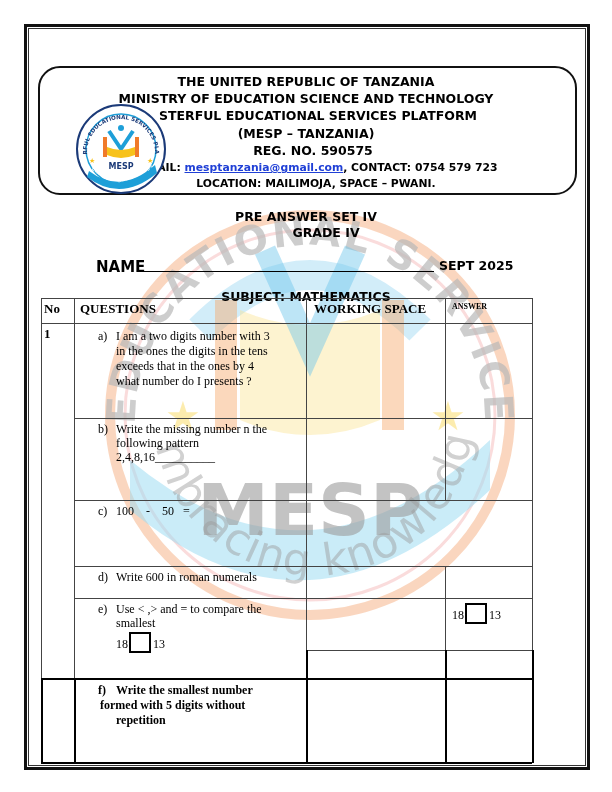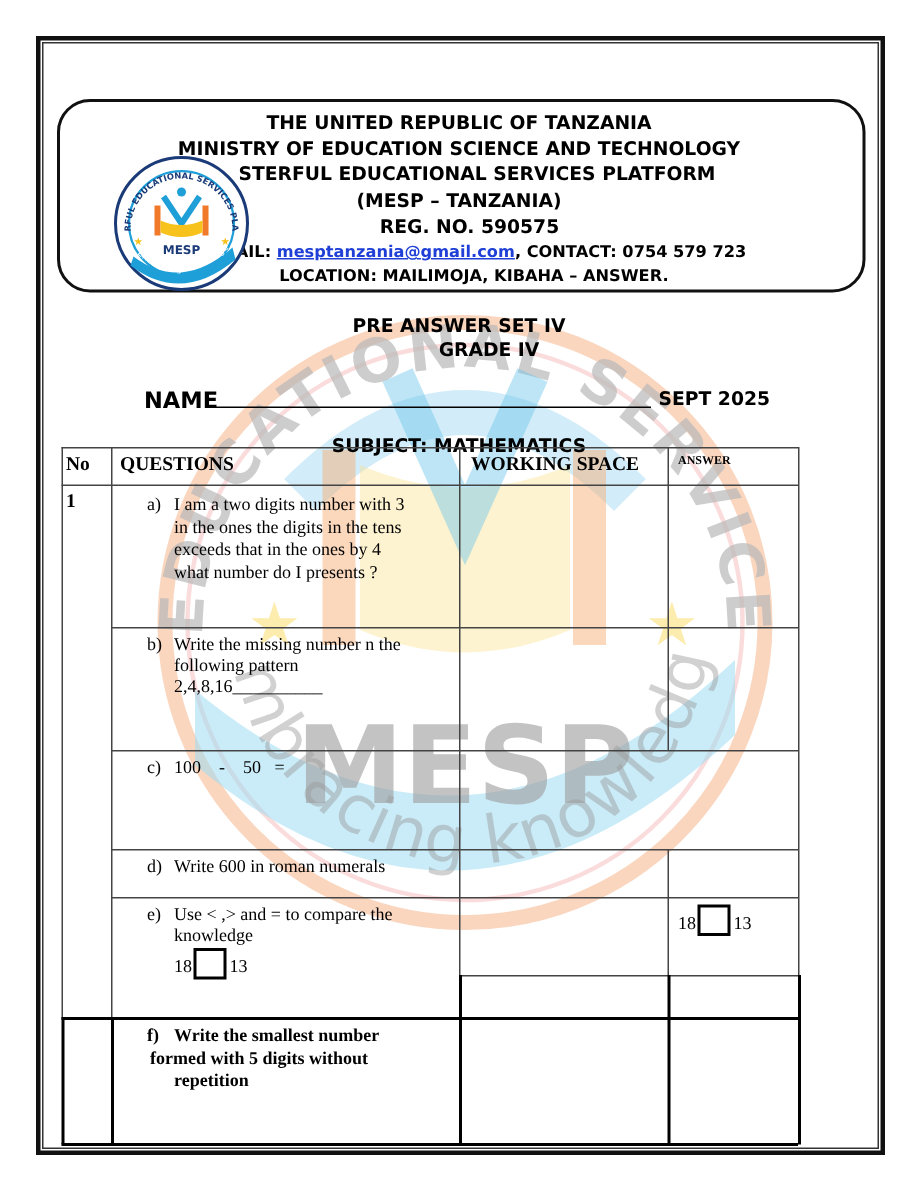--- a/index.html
+++ b/index.html
@@ -61,21 +61,21 @@
 
 <div class="header-box"></div>
 <div class="hdr-line" style="top:74px;">THE UNITED REPUBLIC OF TANZANIA</div>
 <div class="hdr-line" style="top:91px;">MINISTRY OF EDUCATION SCIENCE AND TECHNOLOGY</div>
 <div class="hdr-line" style="top:108px; padding-left:24px; box-sizing:border-box;">STERFUL EDUCATIONAL SERVICES PLATFORM</div>
 <div class="hdr-line" style="top:126px; box-sizing:border-box;">(MESP – TANZANIA)</div>
 <div class="hdr-line" style="top:143px; padding-left:14px; box-sizing:border-box;">REG. NO. 590575</div>
 <div class="hdr-line hdr-small" style="top:160px; padding-left:32px; box-sizing:border-box;">
   <span>MAIL: </span><span class="email-link">mesptanzania@gmail.com</span><span>, CONTACT: 0754 579 723</span>
 </div>
-<div class="hdr-line hdr-small" style="top:176px; padding-left:20px; box-sizing:border-box;">LOCATION: MAILIMOJA, KIBAHA – ANSWER.</div>
+<div class="hdr-line hdr-small" style="top:176px; padding-left:20px; box-sizing:border-box;">LOCATION: MAILIMOJA, SPACE – PWANI.</div>
 
 <svg class="logo" viewBox="0 0 92 92">
   <defs>
     <path id="lgTop" d="M 12 50 A 34 34 0 0 1 80 50"></path>
     <path id="lgBot" d="M 16 66 Q 46 92 78 62"></path>
   </defs>
   <circle cx="46" cy="46" r="44" fill="#ffffff" stroke="#1b3a78" stroke-width="2"></circle>
   <circle cx="46" cy="46" r="35" fill="none" stroke="#1e9fd8" stroke-width="1.5"></circle>
   <text font-family="DejaVu Sans, sans-serif" font-size="5.6" font-weight="bold" fill="#1b3a78">
     <textPath href="#lgTop" startOffset="50%" text-anchor="middle">MASTERFUL EDUCATIONAL SERVICES PLATFORM</textPath>
@@ -157,21 +157,21 @@
 </div>
 
 <div>
   <div class="cell-text" style="left:98px; top:570px;">d)</div>
   <div class="cell-text" style="left:116px; top:570px;">Write 600 in roman numerals</div>
 </div>
 
 <div>
   <div class="cell-text" style="left:98px; top:602px;">e)</div>
   <div class="cell-text" style="left:116px; top:602px;">Use &lt; ,&gt; and = to compare the</div>
-  <div class="cell-text" style="left:116px; top:616px;">knowledge</div>
+  <div class="cell-text" style="left:116px; top:616px;">smallest</div>
   <div class="cell-text" style="left:116px; top:632px;">
     <span>18</span><span class="cmp-box"></span><span>13</span>
   </div>
   <div class="cell-text" style="left:452px; top:603px;">
     <span>18</span><span class="cmp-box"></span><span>13</span>
   </div>
 </div>
 
 <div>
   <div class="cell-text bold-f" style="left:98px; top:683px;">f)</div>

